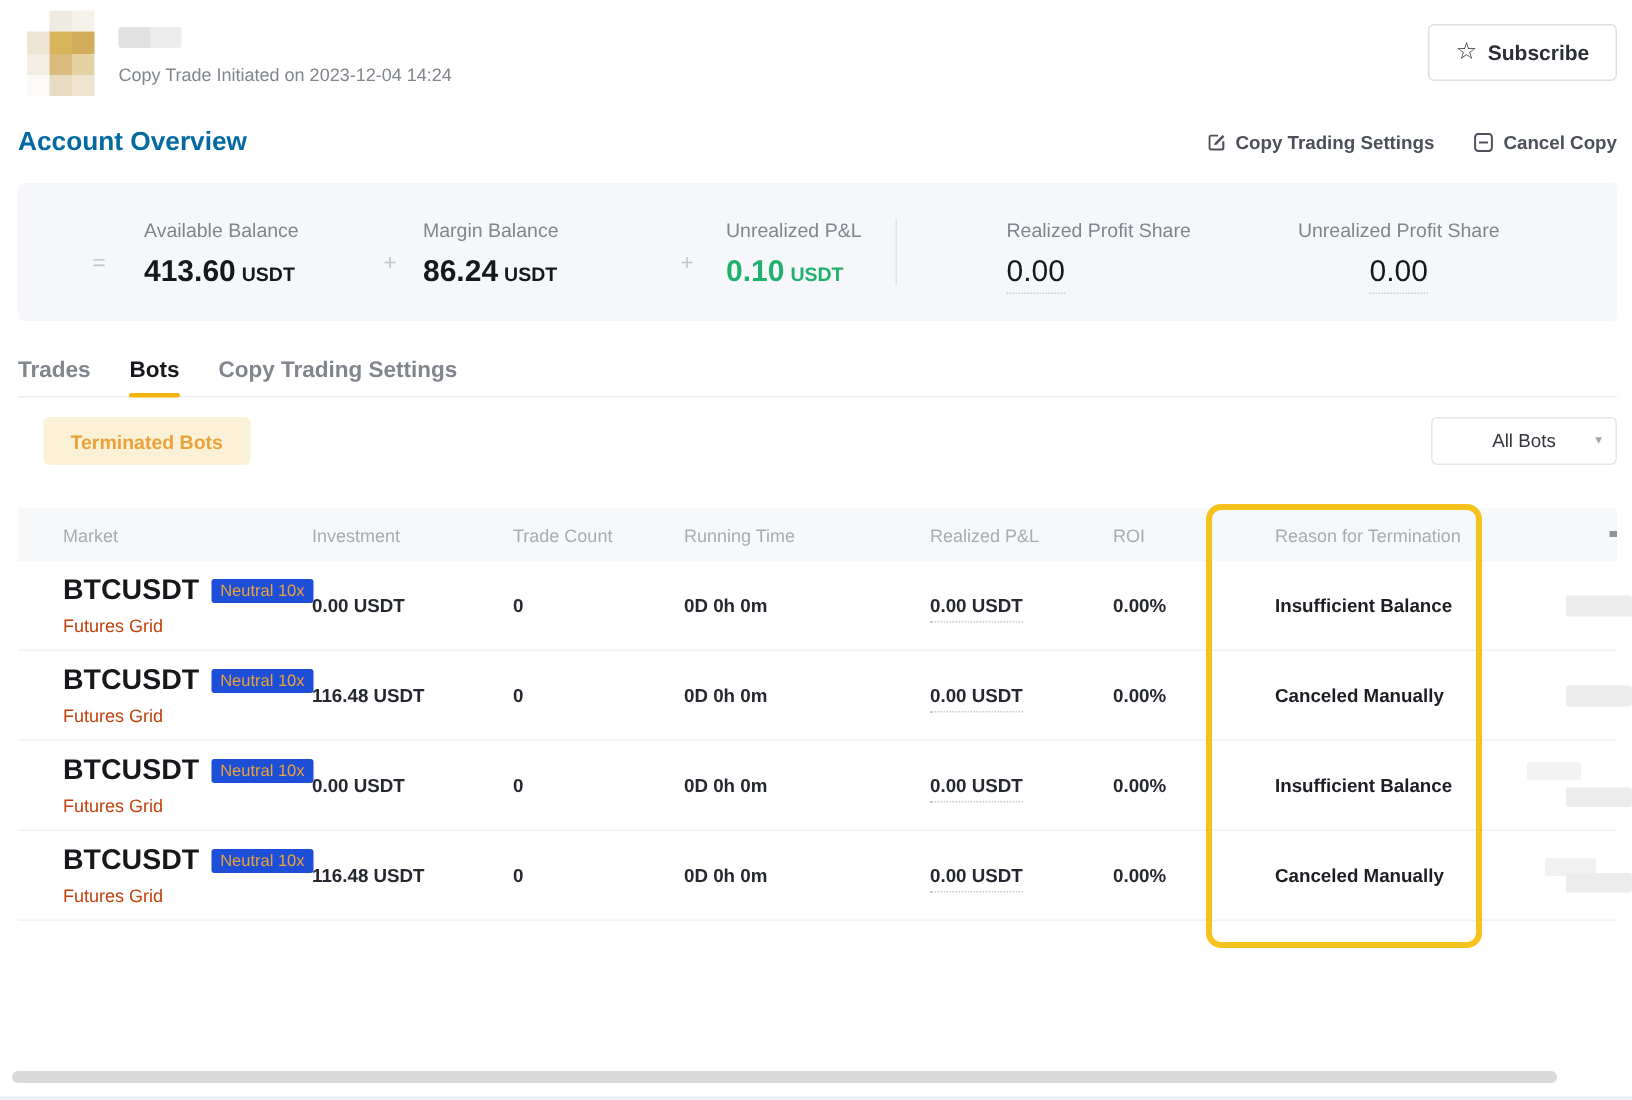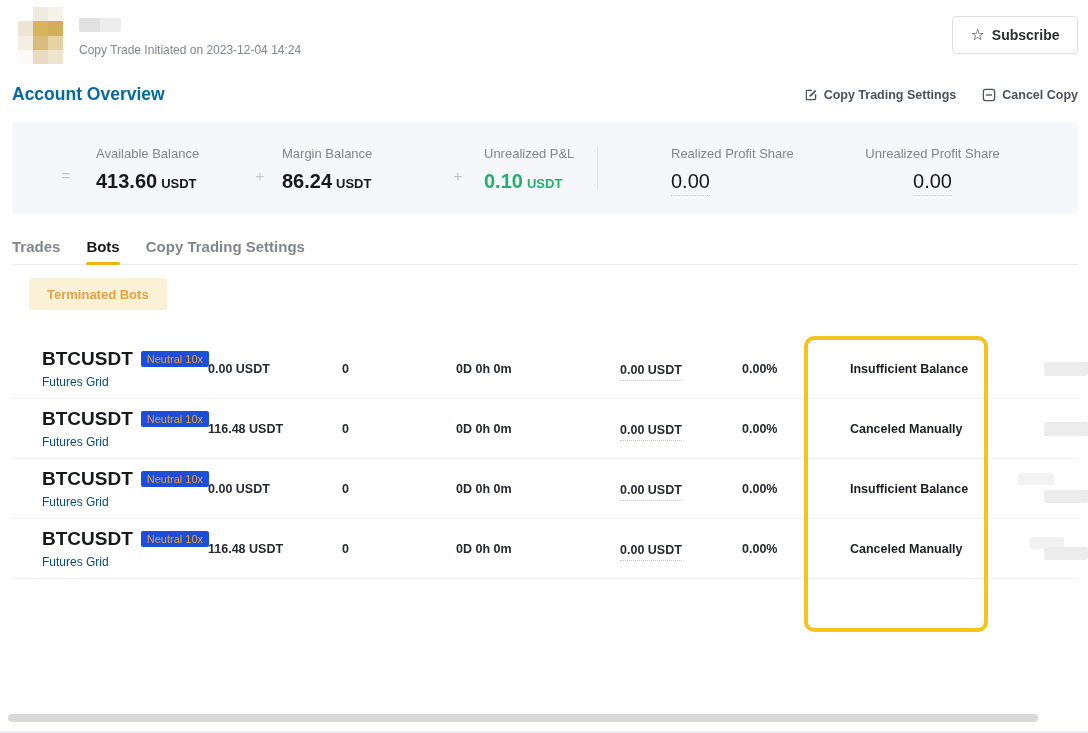--- a/index.html
+++ b/index.html
@@ -78,21 +78,21 @@
   .cell { white-space:nowrap; }
   .w-market{width:166px;} .w-invest{width:134px;} .w-count{width:114px;}
   .w-time{width:164px;} .w-pnl{width:122px;} .w-roi{width:108px;} .w-reason{width:190px;}
   .cellval { font-size:12.5px; font-weight:600; color:#25282e; }
   .c-reason-val { font-size:12.5px; font-weight:700; color:#1c1e23; }
   .dotted { border-bottom:1px dotted #c6c9cf; padding-bottom:3px; }
   .m-top { display:flex; align-items:center; }
   .sym { font-size:19px; font-weight:700; color:#17181c; }
   .badge { margin-left:8px; background:#1d4ed8; color:#e9a23b; font-size:11px;
     padding:2px 6px; border-radius:2px; font-weight:400; }
-  .m-sub { margin-top:5px; font-size:12px; color:#0c4a6e; }
+  .m-sub { margin-top:5px; font-size:12px; color:#c2410c; }
   .col-cut { position:absolute; right:0; top:15px; width:5px; height:4px; background:#8f939a; }
   .redact { position:absolute; border-radius:2px; background:#ececec; cursor:pointer; }
   .r-main { right:-10px; top:23px; width:44px; height:14px; }
   .r-a3 { right:24px; top:14px; width:36px; height:12px; background:#f3f3f3; }
   .r-b3 { right:-10px; top:31px; width:44px; height:13px; }
   .r-a4 { right:14px; top:18px; width:34px; height:12px; background:#f1f1f1; }
   .r-b4 { right:-10px; top:28px; width:44px; height:13px; }
 
   
   .annotation-box { position:absolute; left:804px; top:336px; width:184px; height:296px;
@@ -181,23 +181,37 @@
   </div>
 
   <div class="tabs">
     <div class="tab">Trades</div>
     <div class="tab active">Bots</div>
     <div class="tab">Copy Trading Settings</div>
   </div>
 
   <div class="filters">
     <div class="pill terminated">Terminated Bots</div>
+    <div class="bots-select">
+      <span>All Bots</span>
+      <span class="caret">▾</span>
+    </div>
   </div>
 
   <div class="table">
+    <div class="thead">
+      <div class="cell w-market">Market</div>
+      <div class="cell w-invest">Investment</div>
+      <div class="cell w-count">Trade Count</div>
+      <div class="cell w-time">Running Time</div>
+      <div class="cell w-pnl">Realized P&amp;L</div>
+      <div class="cell w-roi">ROI</div>
+      <div class="cell w-reason">Reason for Termination</div>
+      <span class="col-cut"></span>
+    </div>
 
     <div class="trow">
       <div class="cell w-market">
         <div class="m-top">
           <span class="sym">BTCUSDT</span>
           <span class="badge">Neutral 10x</span>
         </div>
         <div class="m-sub">Futures Grid</div>
       </div>
       <div class="cell w-invest cellval">0.00 USDT</div>

